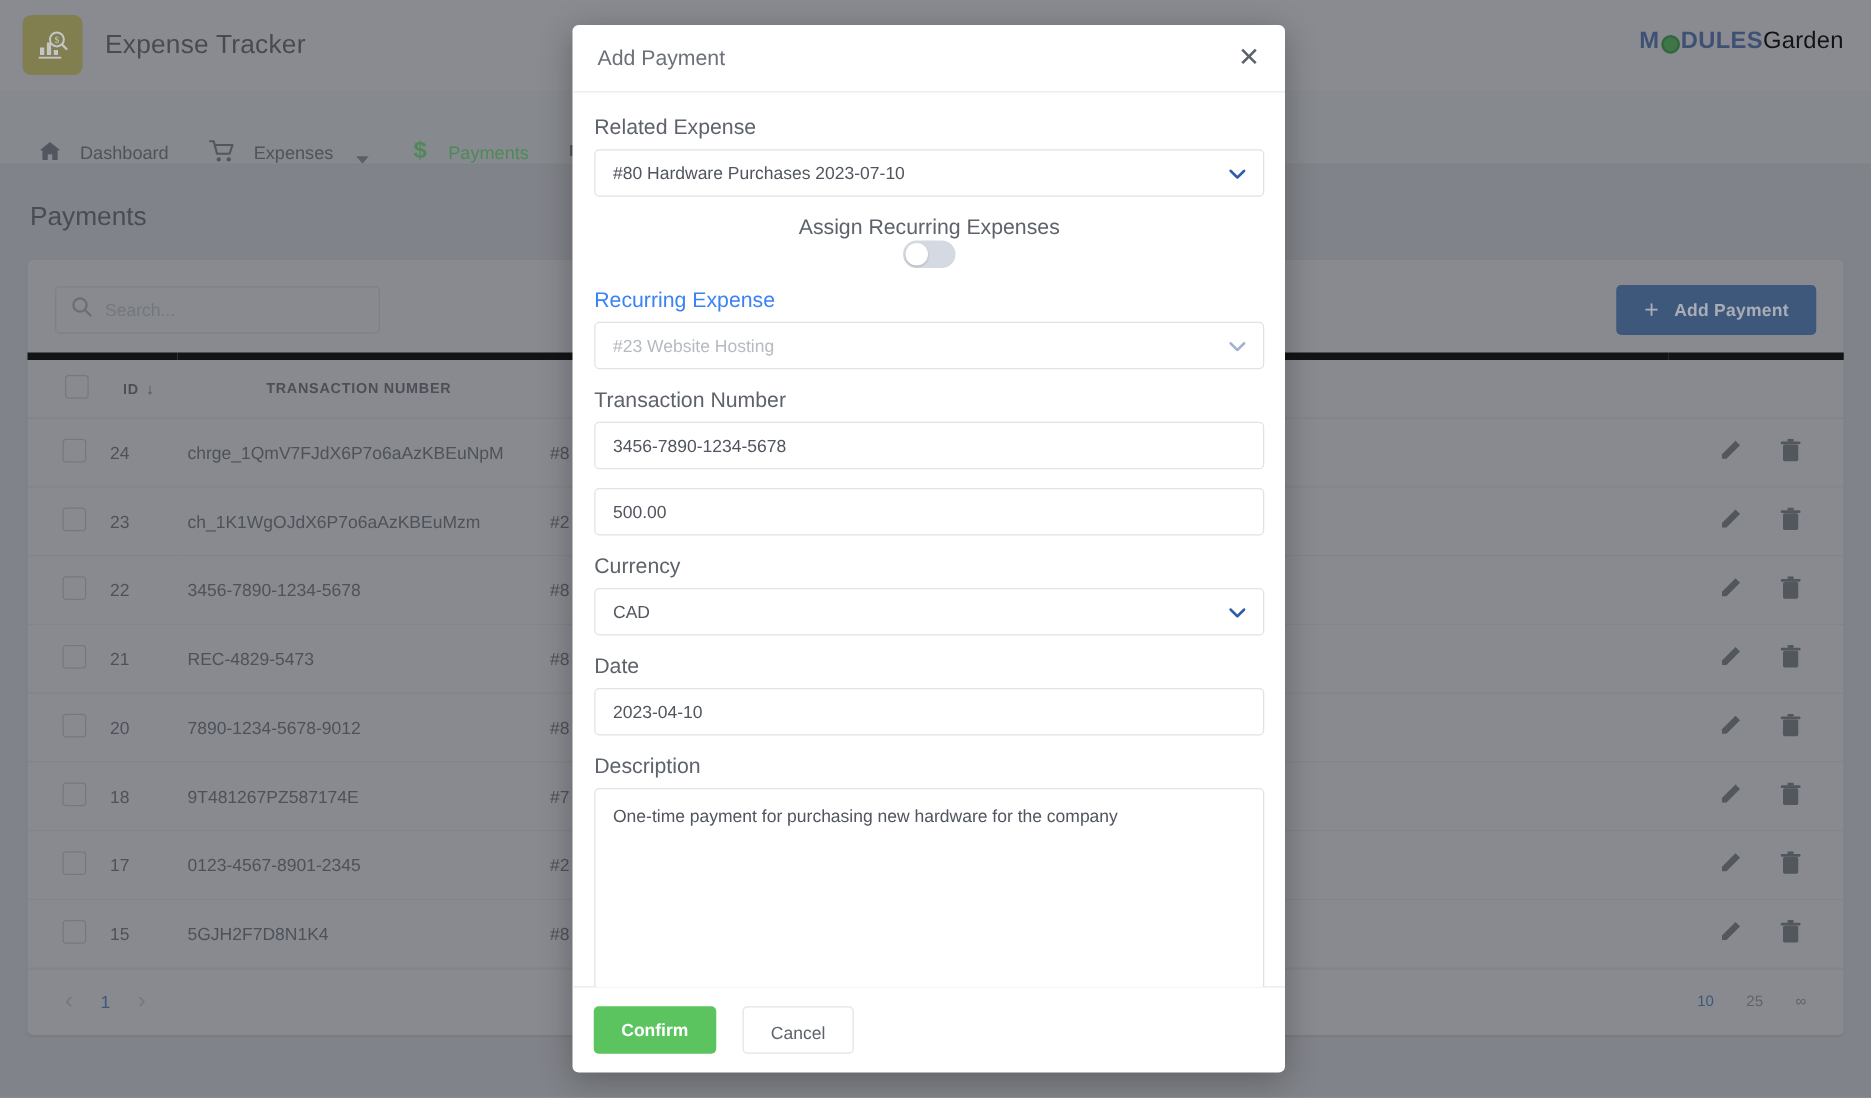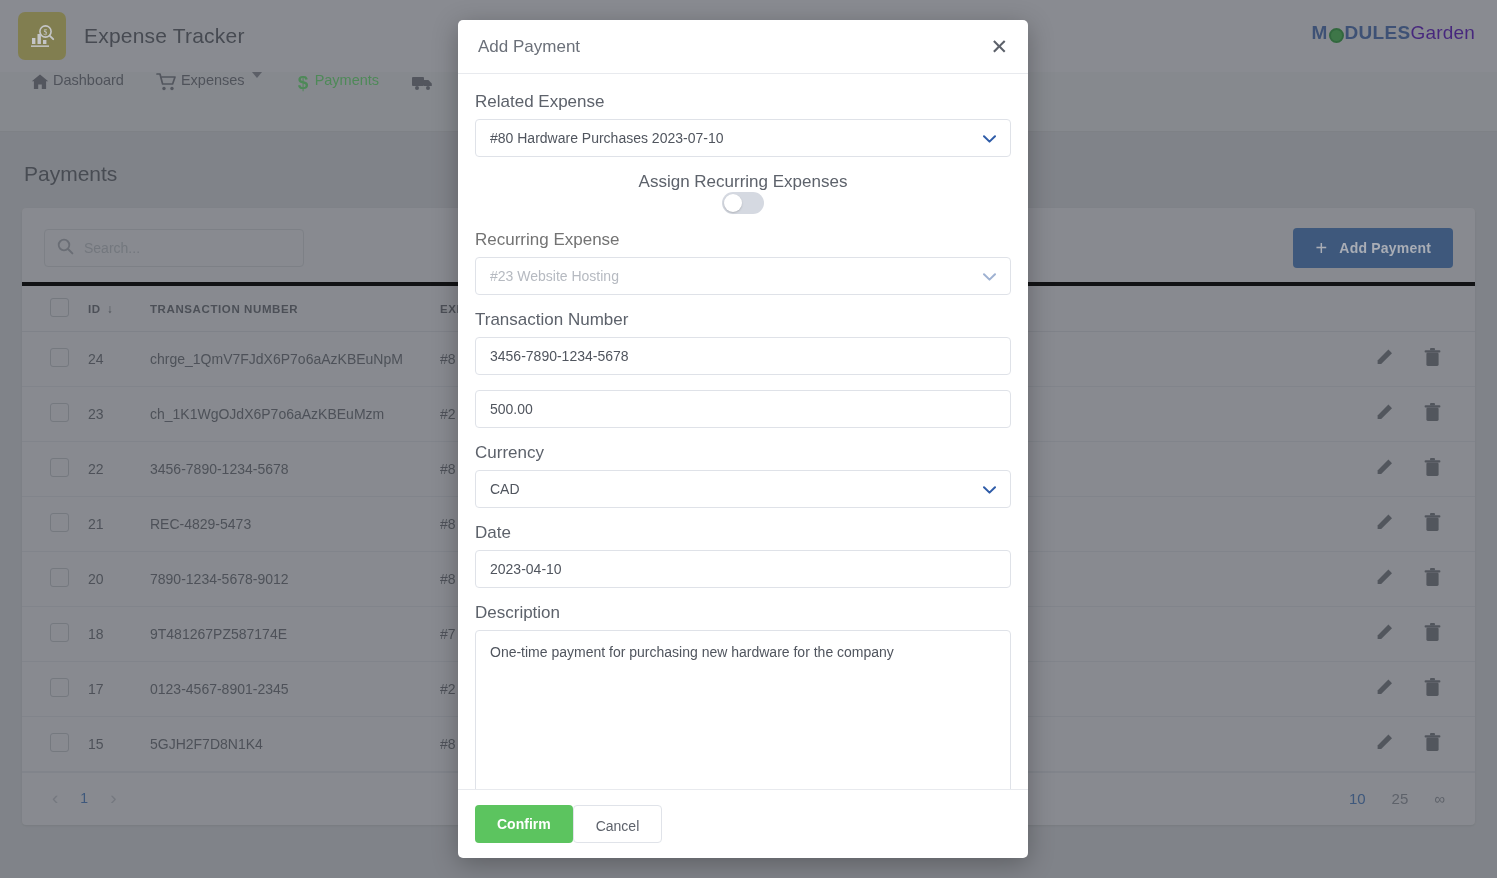--- a/index.html
+++ b/index.html
@@ -24,34 +24,34 @@
     width: 48px; height: 48px; border-radius: 7px;
     background: #a09a55;
     display: flex; align-items: center; justify-content: center;
     flex: 0 0 auto;
   }
   .app-title {
     margin-left: 18px; font-size: 21px; color: #4c5058; letter-spacing: .2px;
   }
   .brand { position: absolute; right: 22px; top: 22px; display: flex; align-items: center; }
   .brand .b1 { font-size: 19px; font-weight: bold; color: #3f5a8a; letter-spacing: .3px; }
-  .brand .b2 { font-size: 19px; color: #4c1d95; letter-spacing: .2px; text-align: right; }
+  .brand .b2 { font-size: 19px; color: #000000; letter-spacing: .2px; text-align: right; }
   .brand .globe {
     display: inline-block; width: 15px; height: 15px; border-radius: 50%;
     background: #3f8f4a; border: 2px solid #2f7a3c; margin: 0 1px; position: relative; top: 2px;
   }
 
   .navbar {
     height: 60px; background: #a7a9ae;
     border-bottom: 1px solid #9b9ea3;
     display: flex; align-items: center; padding: 0 14px;
     position: relative;
   }
   .navitem {
-    display: flex; align-items: flex-start; gap: 3px;
+    display: flex; align-items: flex-end; gap: 14px;
     padding: 0 16px; height: 100%; font-size: 14.5px; color: #585c64;
   }
   .navitem.active { color: #57a961; }
   .navitem .nicon { display: flex; align-items: center; color: #5d6169; }
   .navitem.active .nicon { color: #57a961; }
   .caret-sm { width: 0; height: 0; border-left: 5px solid transparent; border-right: 5px solid transparent; border-top: 6px solid #6a6e76; margin-left: 4px; }
 
   .content { padding: 22px 22px 0 22px; }
   .page-title { font-size: 21px; color: #4e525a; margin: 8px 0 22px 2px; }
 
@@ -65,22 +65,22 @@
   .search-box .ph { font-size: 14px; color: #8c9097; }
   .btn-add {
     background: #3f6394; color: #d8dde6; border: none; border-radius: 4px;
     height: 40px; padding: 0 22px; display: flex; align-items: center; gap: 12px;
     font-size: 14px; font-weight: bold; letter-spacing: .2px;
   }
   .plus { font-size: 20px; font-weight: 400; line-height: 1; }
 
   table.grid { width: 100%; border-collapse: collapse; table-layout: fixed; }
   table.grid th {
-    text-align: left; font-size: 11.5px; letter-spacing: .6px; color: #53575f;
-    font-weight: bold; padding: 12px 8px; border-top: 4px solid #000000; border-bottom: 1px solid #9da0a6;
+    text-align: center; font-size: 11.5px; letter-spacing: .6px; color: #53575f;
+    font-weight: bold; padding: 12px 8px; border-top: 6px solid #000000; border-bottom: 1px solid #9da0a6;
   }
   table.grid td {
     font-size: 14px; color: #565a62; padding: 16px 8px; border-bottom: 1px solid #a0a3a9;
   }
   .c-chk { width: 58px; padding-left: 28px !important; }
   .c-id { width: 62px; }
   .c-txn { width: 290px; }
   .c-exp { width: 120px; }
   .c-amt { width: 120px; }
   .c-desc { width: auto; }
@@ -89,21 +89,21 @@
     width: 19px; height: 19px; border: 1px solid #8f9299; border-radius: 3px; display: inline-block;
   }
   .sort-arrow { margin-left: 6px; font-size: 12px; }
   .act-icons { display: flex; gap: 30px; justify-content: flex-end; align-items: center; color: #5c6068; }
 
   .pager { display: flex; align-items: center; justify-content: space-between; padding: 14px 30px 16px 30px; border-top: 1px solid #a0a3a9; }
   .pager-left { display: flex; align-items: center; gap: 22px; }
   .pg-arrow { color: #8e9199; font-size: 19px; }
   .pg-num { color: #3f6394; font-size: 14px; }
   .pager-right { display: flex; align-items: center; gap: 26px; }
-  .pp { font-size: 15px; color: #6d717a; }
+  .pp { font-size: 12px; color: #6d717a; }
   .pp.active { color: #3f6394; }
 
   
   .overlay { position: absolute; inset: 0; background: rgba(60,63,70,0.30); }
 
   
   .modal {
     position: absolute; left: 458px; top: 20px; width: 570px; height: 838px;
     background: #fff; border-radius: 5px; box-shadow: 0 6px 26px rgba(0,0,0,.28);
     display: flex; flex-direction: column; overflow: hidden;
@@ -114,21 +114,21 @@
   }
   .modal-title { font-size: 17px; color: #6b7079; }
   .modal-close { font-size: 21px; color: #5c616a; line-height: 1; cursor: pointer; }
 
   .modal-body { flex: 1 1 auto; padding: 18px 17px 6px 17px; overflow-y: auto; position: relative; }
   .modal-body::-webkit-scrollbar { width: 6px; }
   .modal-body::-webkit-scrollbar-thumb { background: #cfd3da; border-radius: 3px; }
 
   .fg { margin-bottom: 15px; }
   .fl { font-size: 17px; color: #5d626b; margin-bottom: 7px; display: block; }
-  .fl.muted { color: #737373; }
+  .fl.muted { color: #3b82f6; }
 
   .ctrl {
     width: 100%; height: 38px; border: 1px solid #dfe2e8; border-radius: 4px;
     display: flex; align-items: center; padding: 0 14px; font-size: 14px; color: #50555e;
     background: #fff;
   }
   .ctrl.select { justify-content: space-between; }
   .ctrl.disabled { color: #b6bac1; gap: 16px; }
   .chev { color: #2f5ca8; font-size: 13px; line-height: 1; }
   .chev.dim { color: #9fb2d2; }
@@ -142,21 +142,21 @@
     background: #fff; box-shadow: 0 1px 2px rgba(0,0,0,.18);
   }
 
   .ta {
     width: 100%; height: 163px; border: 1px solid #dfe2e8; border-radius: 4px;
     padding: 12px 14px; font-size: 14px; color: #50555e; font-family: "Liberation Sans", sans-serif;
     resize: none; background: #fff; line-height: 1.4;
   }
 
   .modal-foot {
-    flex: 0 0 auto; border-top: 1px solid #e8eaee; padding: 15px 17px; display: flex; gap: 0;
+    flex: 0 0 auto; border-top: 1px solid #e8eaee; padding: 15px 17px; display: flex; gap: 21px;
   }
   .btn-confirm {
     background: #5cc45f; color: #fff; border: none; border-radius: 4px;
     height: 38px; padding: 0 22px; font-size: 14px; font-weight: bold;
     font-family: "Liberation Sans", sans-serif; cursor: pointer;
   }
   .btn-cancel {
     background: #fff; color: #5d626b; border: 1px solid #e0e3e9; border-radius: 4px;
     height: 38px; padding: 12px 22px; font-size: 14px;
     font-family: "Liberation Sans", sans-serif; cursor: pointer;

